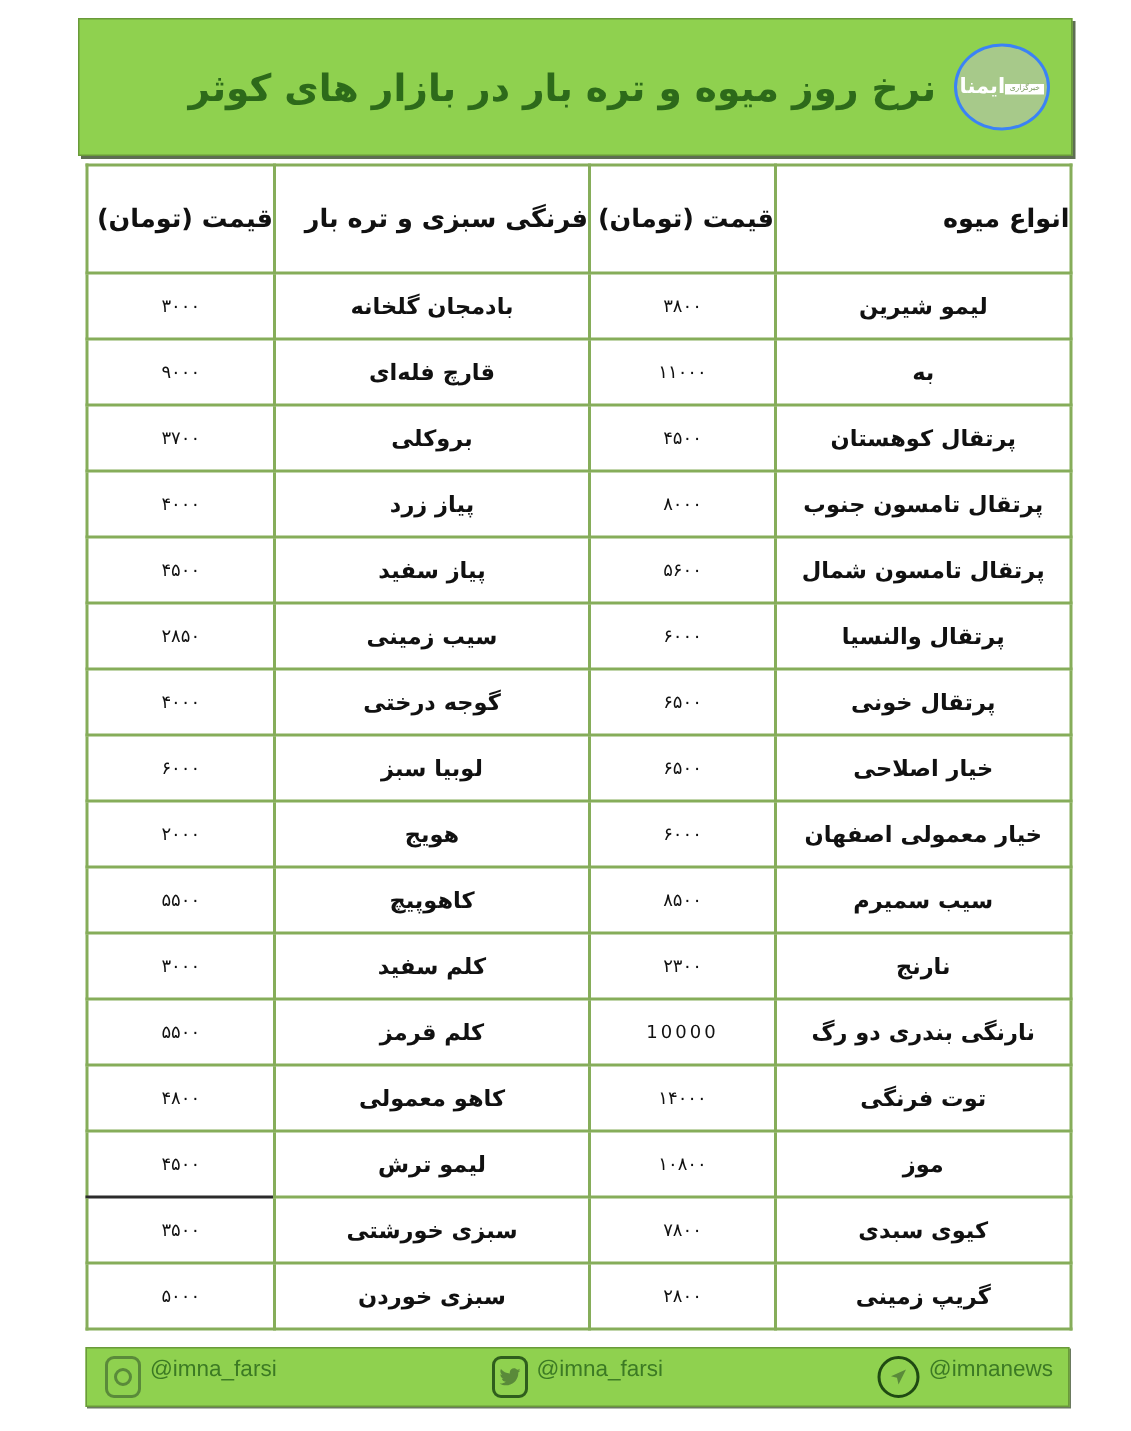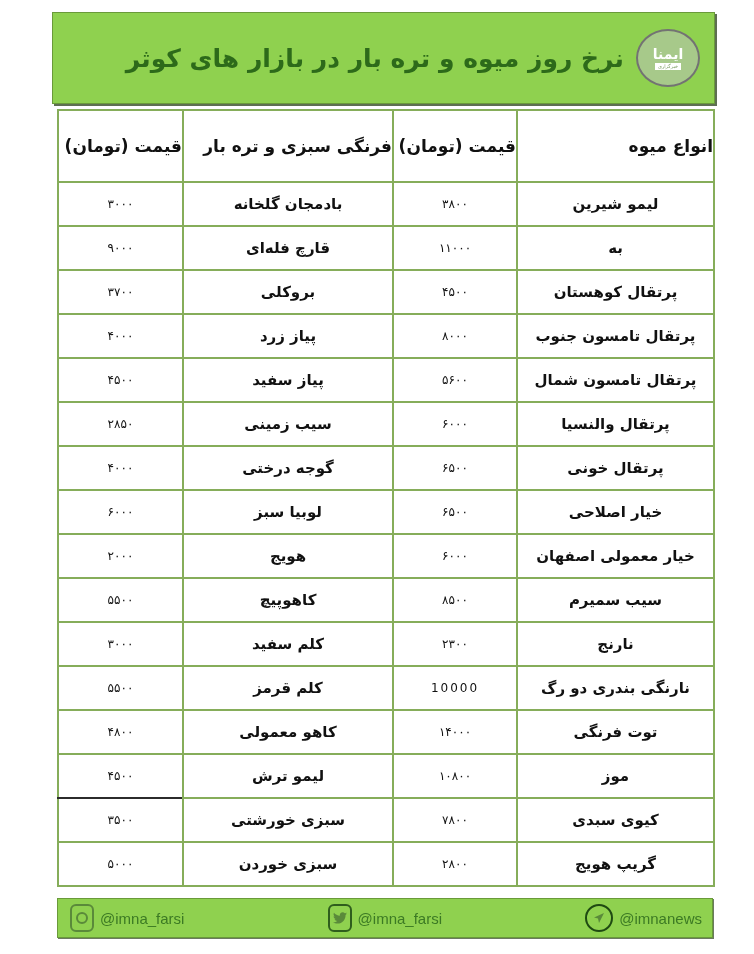--- a/index.html
+++ b/index.html
@@ -27,23 +27,23 @@
       display: flex;
       flex-direction: row-reverse;
       align-items: center;
       padding: 0 14px;
     }
     .logo {
       width: 60px;
       height: 54px;
       border-radius: 50%;
       background: #a7c98a;
-      border: 2px solid #737373;
-      display: flex;
-      flex-direction: column;
+      border: 2px solid #3b82f6;
+      display: flex;
+      flex-direction: row;
       align-items: center;
       justify-content: center;
       margin-left: 12px;
       flex-shrink: 0;
     }
     .logo-mark {
       font-family: "DejaVu Sans", sans-serif;
       color: #ffffff;
       font-weight: bold;
       font-size: 14px;
@@ -117,21 +117,21 @@
       border: 1px solid #6a9a3a;
       box-shadow: 1px 1px 0 #6b7a60;
       box-sizing: border-box;
       display: flex;
       align-items: center;
       justify-content: space-between;
       padding: 0 10px 0 12px;
     }
     .social {
       display: flex;
-      align-items: center;
+      align-items: flex-start;
       gap: 6px;
       color: #3c7a24;
       font-family: "Liberation Sans", sans-serif;
       font-size: 15px;
     }
     .icon-box {
       width: 24px;
       height: 28px;
       border: 2px solid #5a8a3a;
       border-radius: 6px;
@@ -262,21 +262,21 @@
       <td>لیمو ترش</td>
       <td class="num highlight">۴۵۰۰</td>
     </tr>
     <tr>
       <td>کیوی سبدی</td>
       <td class="num">۷۸۰۰</td>
       <td>سبزی خورشتی</td>
       <td class="num">۳۵۰۰</td>
     </tr>
     <tr>
-      <td>گریپ هویج</td>
+      <td>گریپ زمینی</td>
       <td class="num">۲۸۰۰</td>
       <td>سبزی خوردن</td>
       <td class="num">۵۰۰۰</td>
     </tr>
   </tbody>
 </table>
 
 <div class="footer">
   <div class="social">
     <span class="icon-box">

